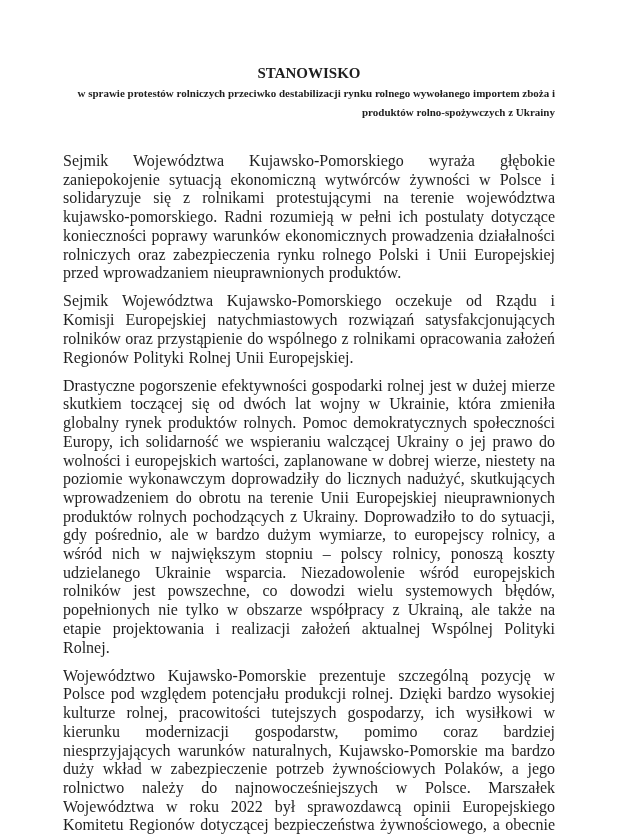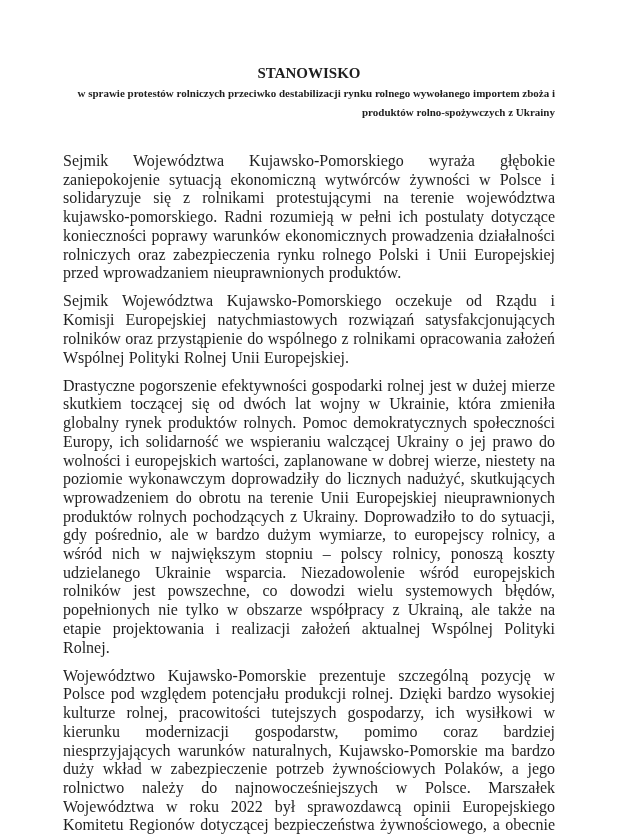--- a/index.html
+++ b/index.html
@@ -56,18 +56,18 @@
 <div class="page">
 
   <div class="doc-title">
     <span class="title-line">STANOWISKO</span>
   </div>
 
   <div class="doc-subject">w sprawie protestów rolniczych przeciwko destabilizacji rynku rolnego wywołanego importem zboża i produktów rolno-spożywczych z Ukrainy</div>
 
   <div class="doc-body">
     <p>Sejmik Województwa Kujawsko-Pomorskiego wyraża głębokie zaniepokojenie sytuacją ekonomiczną wytwórców żywności w Polsce i solidaryzuje się z rolnikami protestującymi na terenie województwa kujawsko-pomorskiego. Radni rozumieją w pełni ich postulaty dotyczące konieczności poprawy warunków ekonomicznych prowadzenia działalności rolniczych oraz zabezpieczenia rynku rolnego Polski i Unii Europejskiej przed wprowadzaniem nieuprawnionych produktów.</p>
-    <p>Sejmik Województwa Kujawsko-Pomorskiego oczekuje od Rządu i Komisji Europejskiej natychmiastowych rozwiązań satysfakcjonujących rolników oraz przystąpienie do wspólnego z rolnikami opracowania założeń Wspólnej Polityki Rolnej Unii Europejskiej.</p>
+    <p>Sejmik Województwa Kujawsko-Pomorskiego oczekuje od Rządu i Komisji Europejskiej natychmiastowych rozwiązań satysfakcjonujących rolników oraz przystąpienie do wspólnego z rolnikami opracowania założeń Regionów Polityki Rolnej Unii Europejskiej.</p>
     <p>Drastyczne pogorszenie efektywności gospodarki rolnej jest w dużej mierze skutkiem toczącej się od dwóch lat wojny w Ukrainie, która zmieniła globalny rynek produktów rolnych. Pomoc demokratycznych społeczności Europy, ich solidarność we wspieraniu walczącej Ukrainy o jej prawo do wolności i europejskich wartości, zaplanowane w dobrej wierze, niestety na poziomie wykonawczym doprowadziły do licznych nadużyć, skutkujących wprowadzeniem do obrotu na terenie Unii Europejskiej nieuprawnionych produktów rolnych pochodzących z Ukrainy. Doprowadziło to do sytuacji, gdy pośrednio, ale w bardzo dużym wymiarze, to europejscy rolnicy, a wśród nich w największym stopniu – polscy rolnicy, ponoszą koszty udzielanego Ukrainie wsparcia. Niezadowolenie wśród europejskich rolników jest powszechne, co dowodzi wielu systemowych błędów, popełnionych nie tylko w obszarze współpracy z Ukrainą, ale także na etapie projektowania i realizacji założeń aktualnej Wspólnej Polityki Rolnej.</p>
     <p>Województwo Kujawsko-Pomorskie prezentuje szczególną pozycję w Polsce pod względem potencjału produkcji rolnej. Dzięki bardzo wysokiej kulturze rolnej, pracowitości tutejszych gospodarzy, ich wysiłkowi w kierunku modernizacji gospodarstw, pomimo coraz bardziej niesprzyjających warunków naturalnych, Kujawsko-Pomorskie ma bardzo duży wkład w zabezpieczenie potrzeb żywnościowych Polaków, a jego rolnictwo należy do najnowocześniejszych w Polsce. Marszałek Województwa w roku 2022 był sprawozdawcą opinii Europejskiego Komitetu Regionów dotyczącej bezpieczeństwa żywnościowego, a obecnie jest współsprawozdawcą opinii dotyczącej przyszłości Wspólnej Polityki Rolnej po roku 2027, podczas przygotowywania której przeprowadził w ostatnich tygodniach szerokie konsultacje. Powyższe nie tylko upoważnia Sejmik Województwa Kujawsko-Pomorskiego do zainteresowania się problematyką rozwoju rolnictwa, ale wręcz stanowi zobowiązanie do</p>
   </div>
 
 </div>
 
 </body></html>

